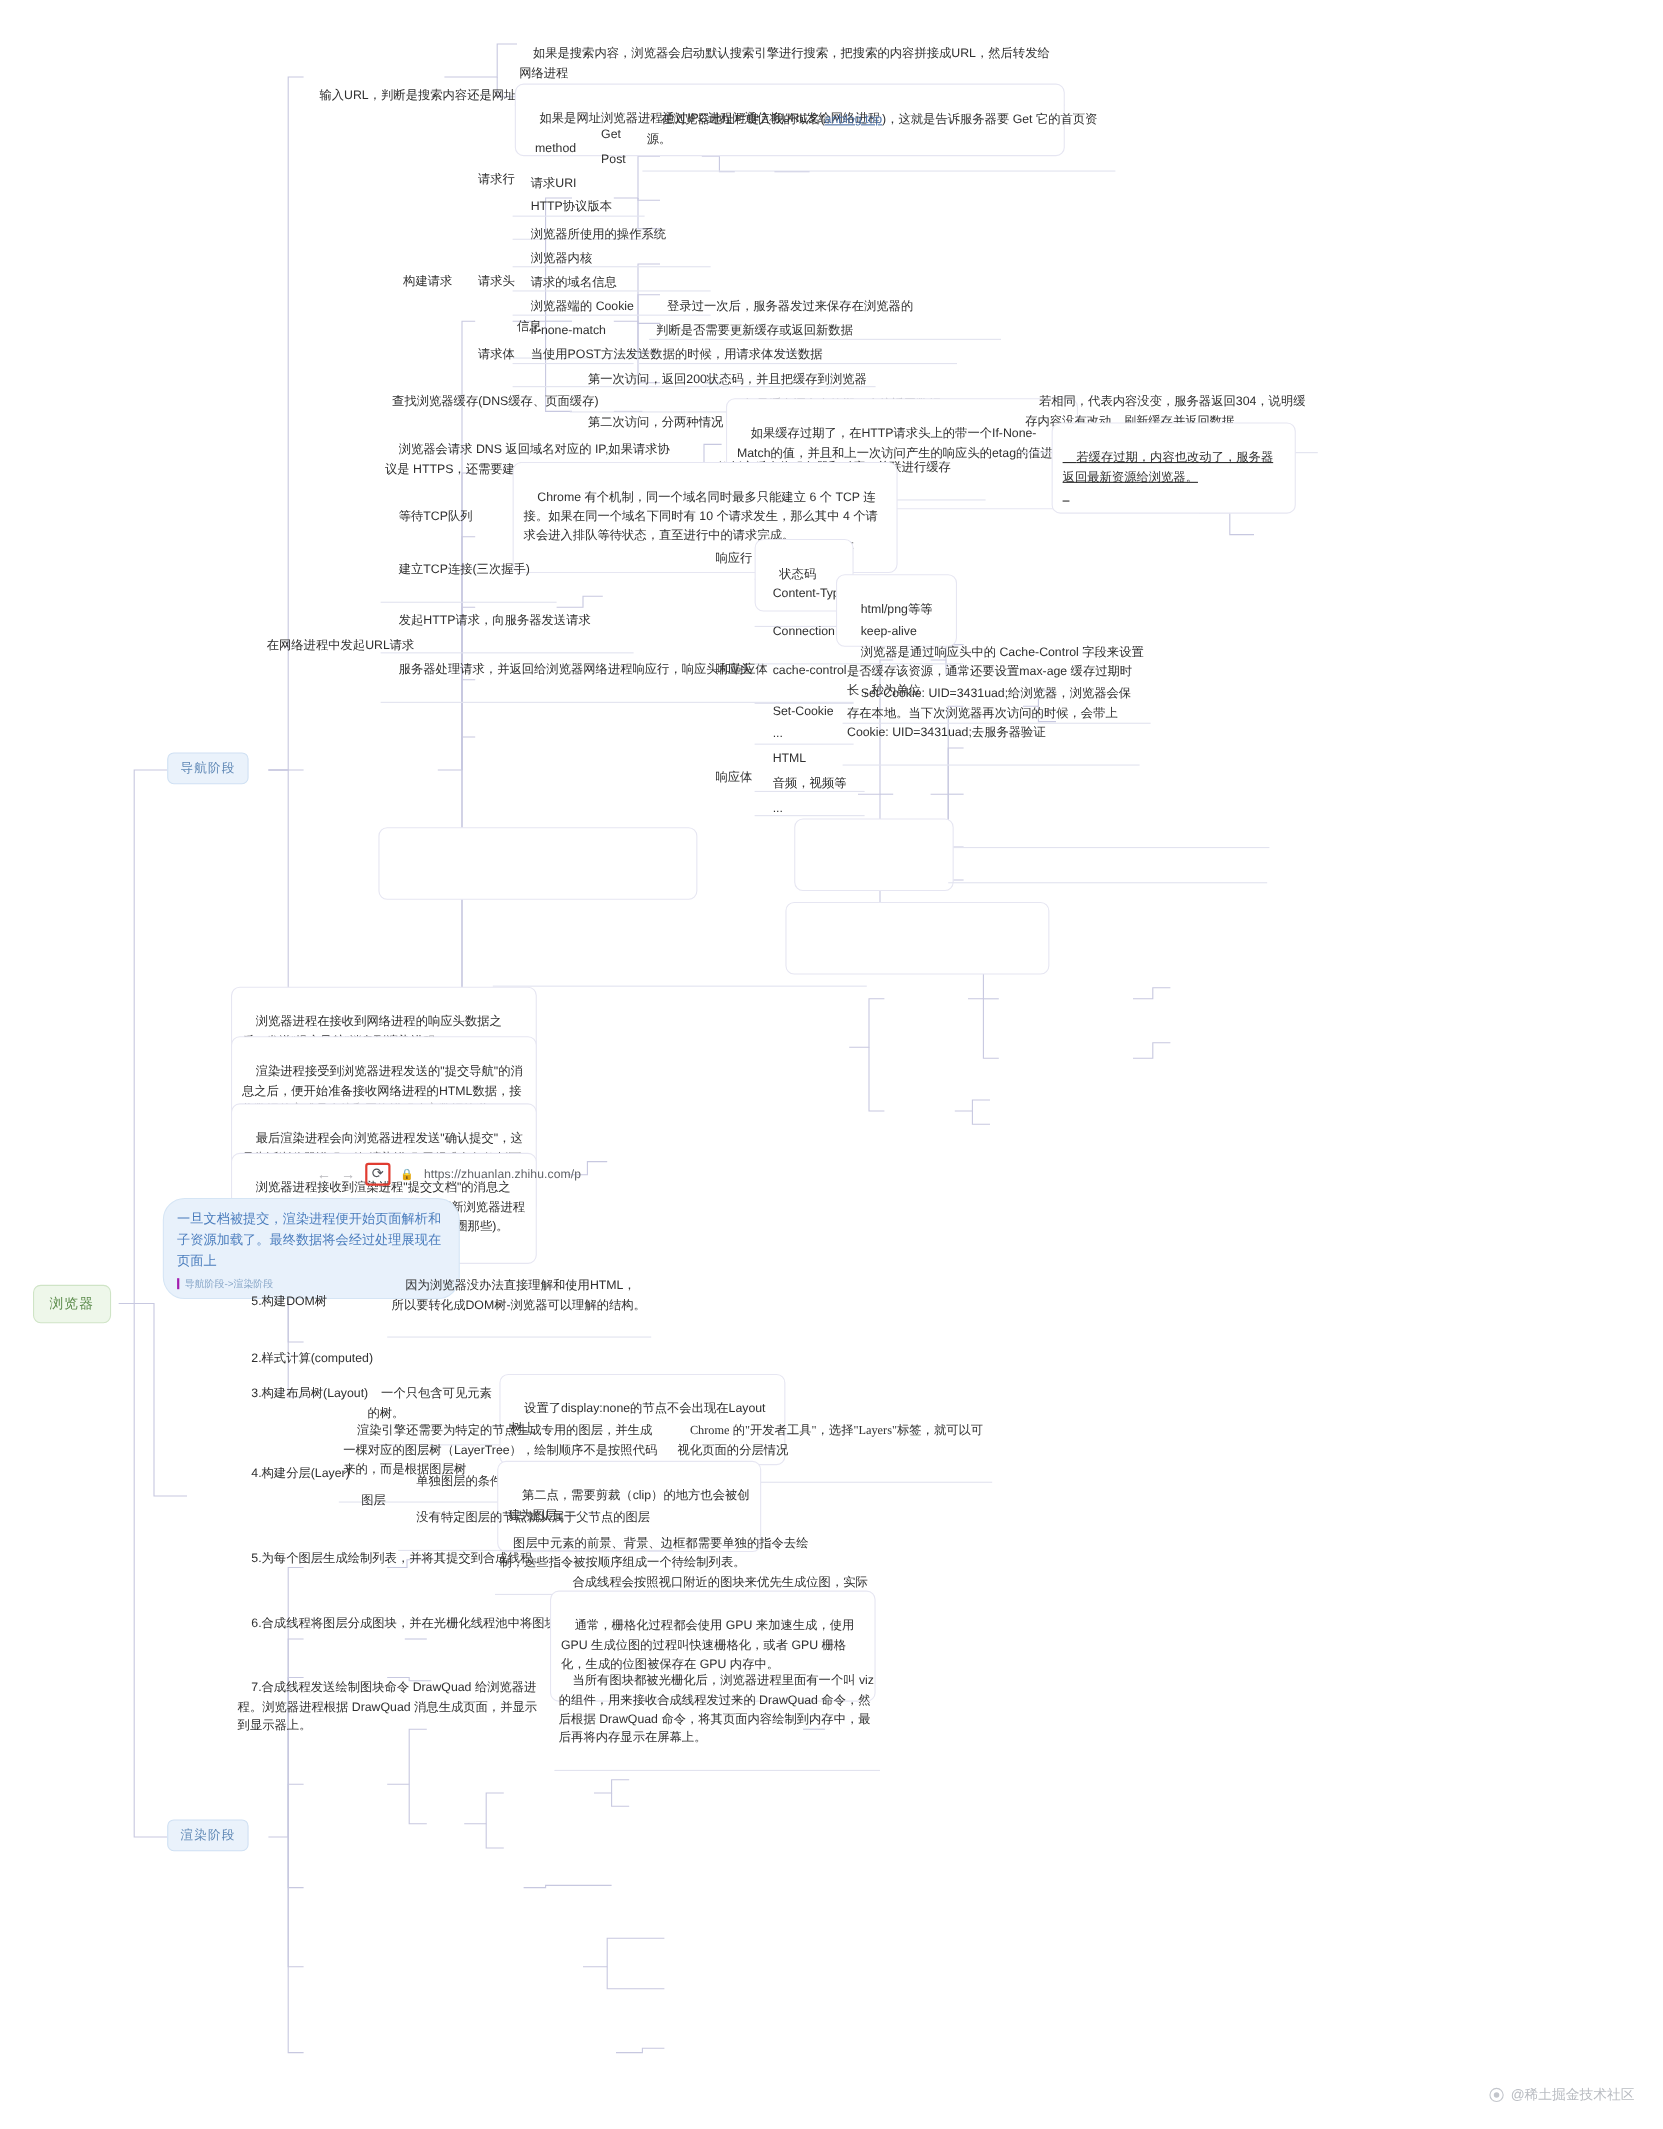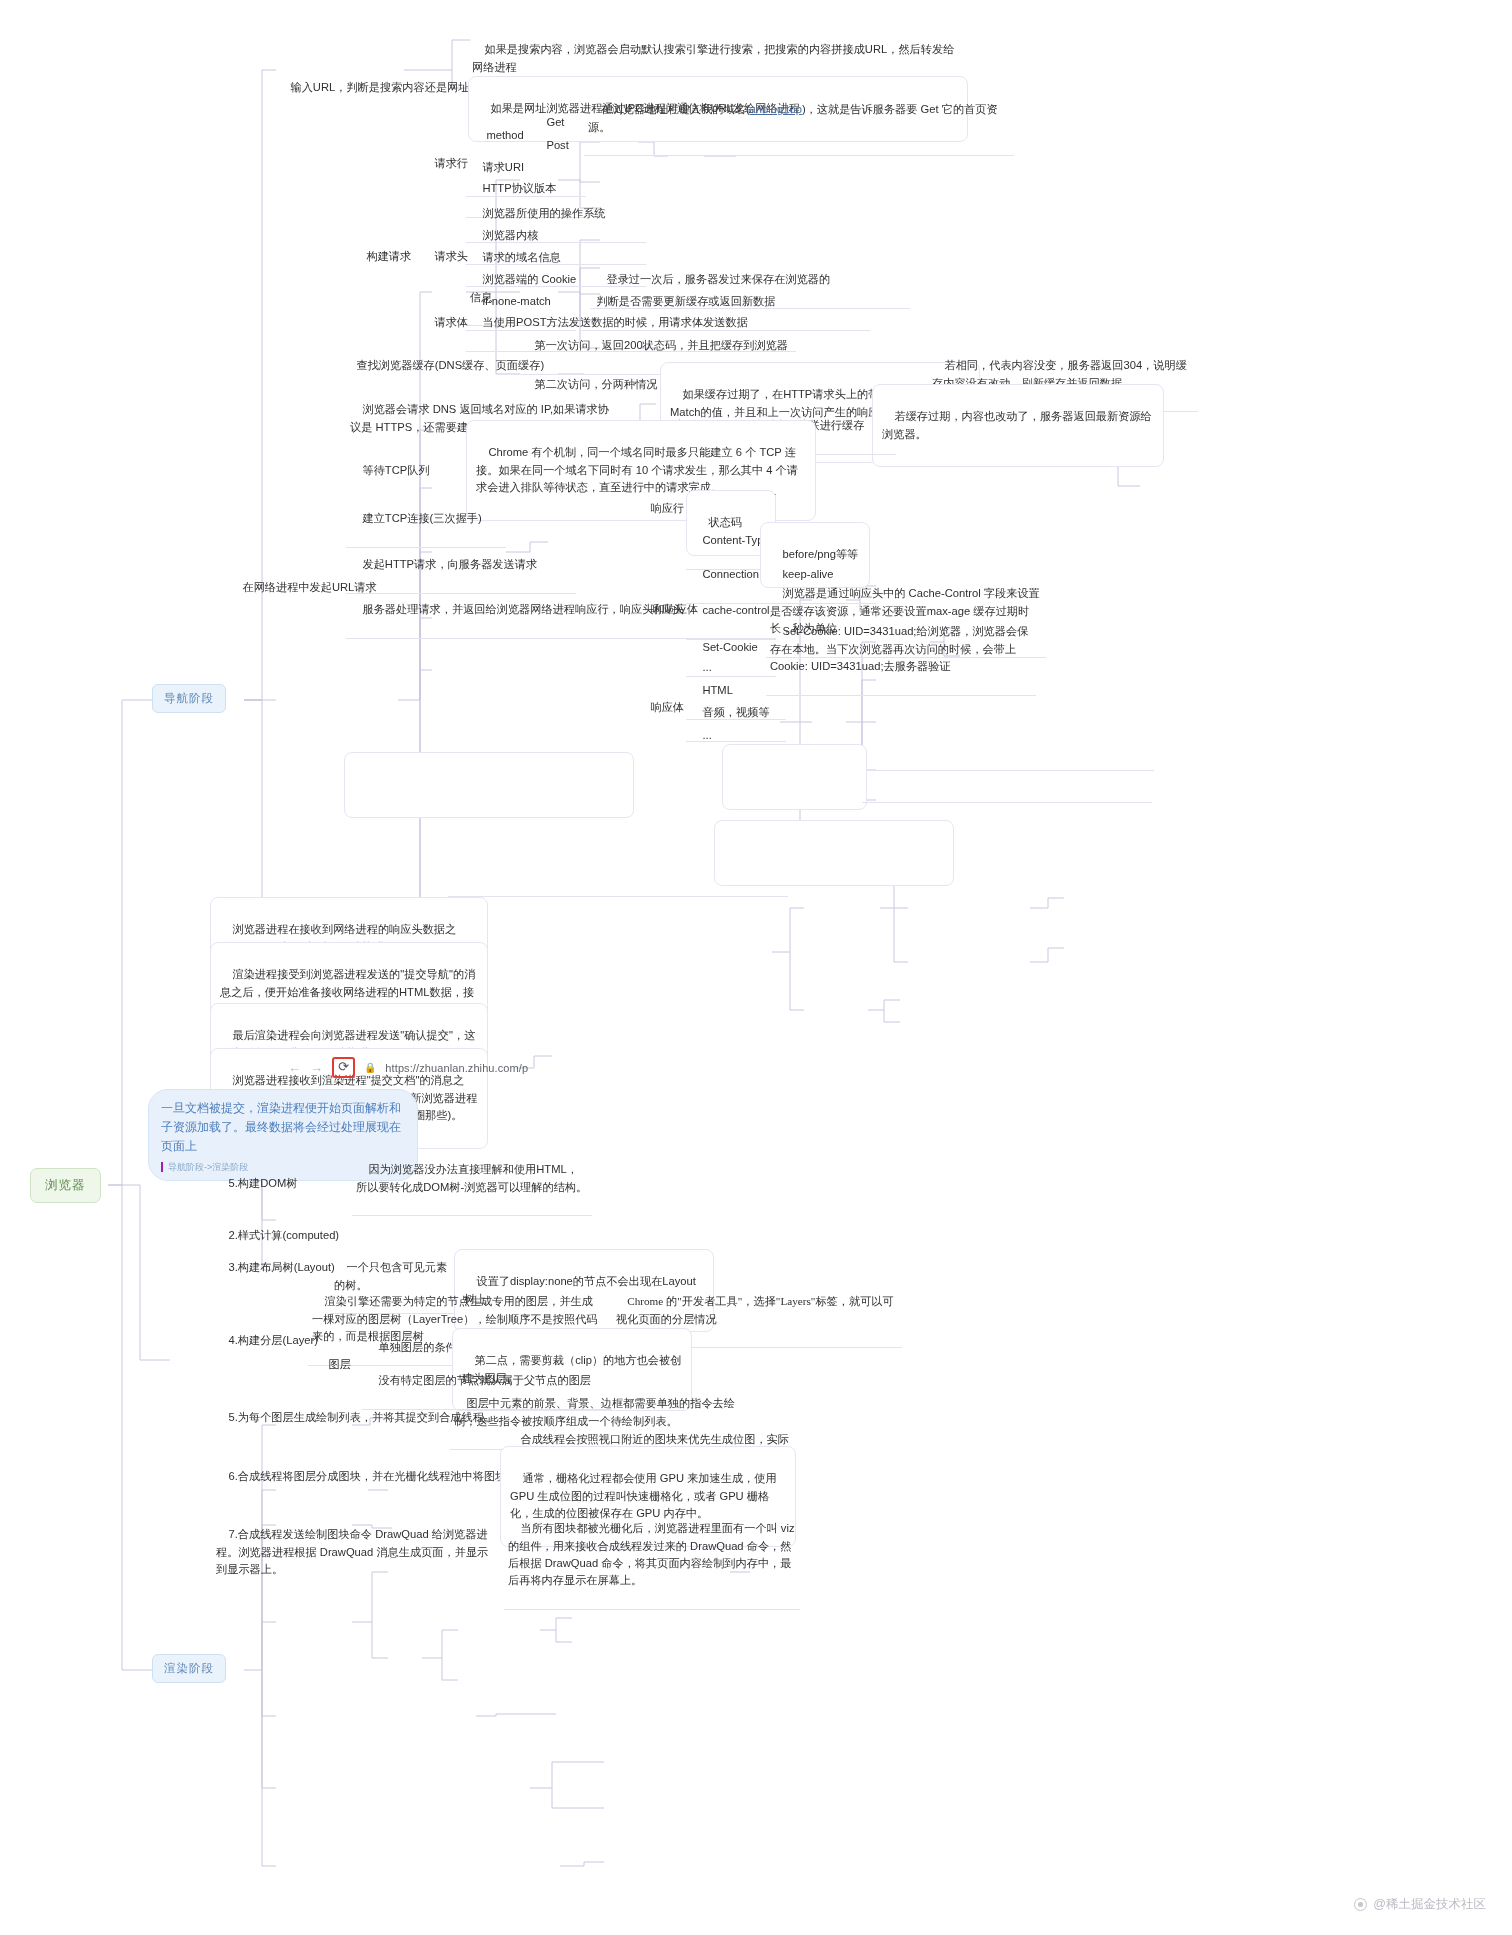--- a/index.html
+++ b/index.html
@@ -353,21 +353,21 @@
   </div>
   <div class="node underline" style="left:660px; top:341px; width:280px;">
     <span>如果缓存还在有效期，直接返回数据</span>
   </div>
   <div class="node bordered" style="left:660px; top:362px; width:320px;">
     <span>如果缓存过期了，在HTTP请求头上的带一个If-None-Match的值，并且和上一次访问产生的响应头的etag的值进行对比判断</span>
   </div>
   <div class="node underline" style="left:928px; top:338px; width:270px;">
     <span>若相同，代表内容没变，服务器返回304，说明缓存内容没有改动，刷新缓存并返回数据</span>
   </div>
-  <div class="node bordered" style="left:872px; top:384px; width:292px;">
+  <div class="node bordered" style="left:956px; top:384px; width:222px;text-decoration:underline;">
     <span>若缓存过期，内容也改动了，服务器返回最新资源给浏览器。</span>
   </div>
 
   <div class="node plain" style="left:346px; top:382px; width:270px;">
     <span>浏览器会请求 DNS 返回域名对应的 IP,如果请求协议是 HTTPS，还需要建立 TLS 连接</span>
   </div>
   <div class="node underline" style="left:636px; top:398px; width:260px;">
     <span>解析之后会将服务器和对应IP关联进行缓存</span>
   </div>
 
@@ -401,21 +401,21 @@
   <div class="node plain" style="left:634px; top:582px;">
     <span>响应头</span>
   </div>
   <div class="node underline" style="left:686px; top:513px; width:100px;">
     <span>Content-Type</span>
   </div>
   <div class="node underline" style="left:764px; top:503px; width:100px;">
     <span>text/html</span>
   </div>
   <div class="node bordered" style="left:760px; top:522px; width:110px;">
-    <span>before/png等等</span>
+    <span>html/png等等</span>
   </div>
   <div class="node underline" style="left:686px; top:547px; width:80px;">
     <span>Connection</span>
   </div>
   <div class="node underline" style="left:766px; top:547px; width:110px;">
     <span>keep-alive</span>
   </div>
   <div class="node underline" style="left:686px; top:583px; width:90px;">
     <span>cache-control</span>
   </div>

